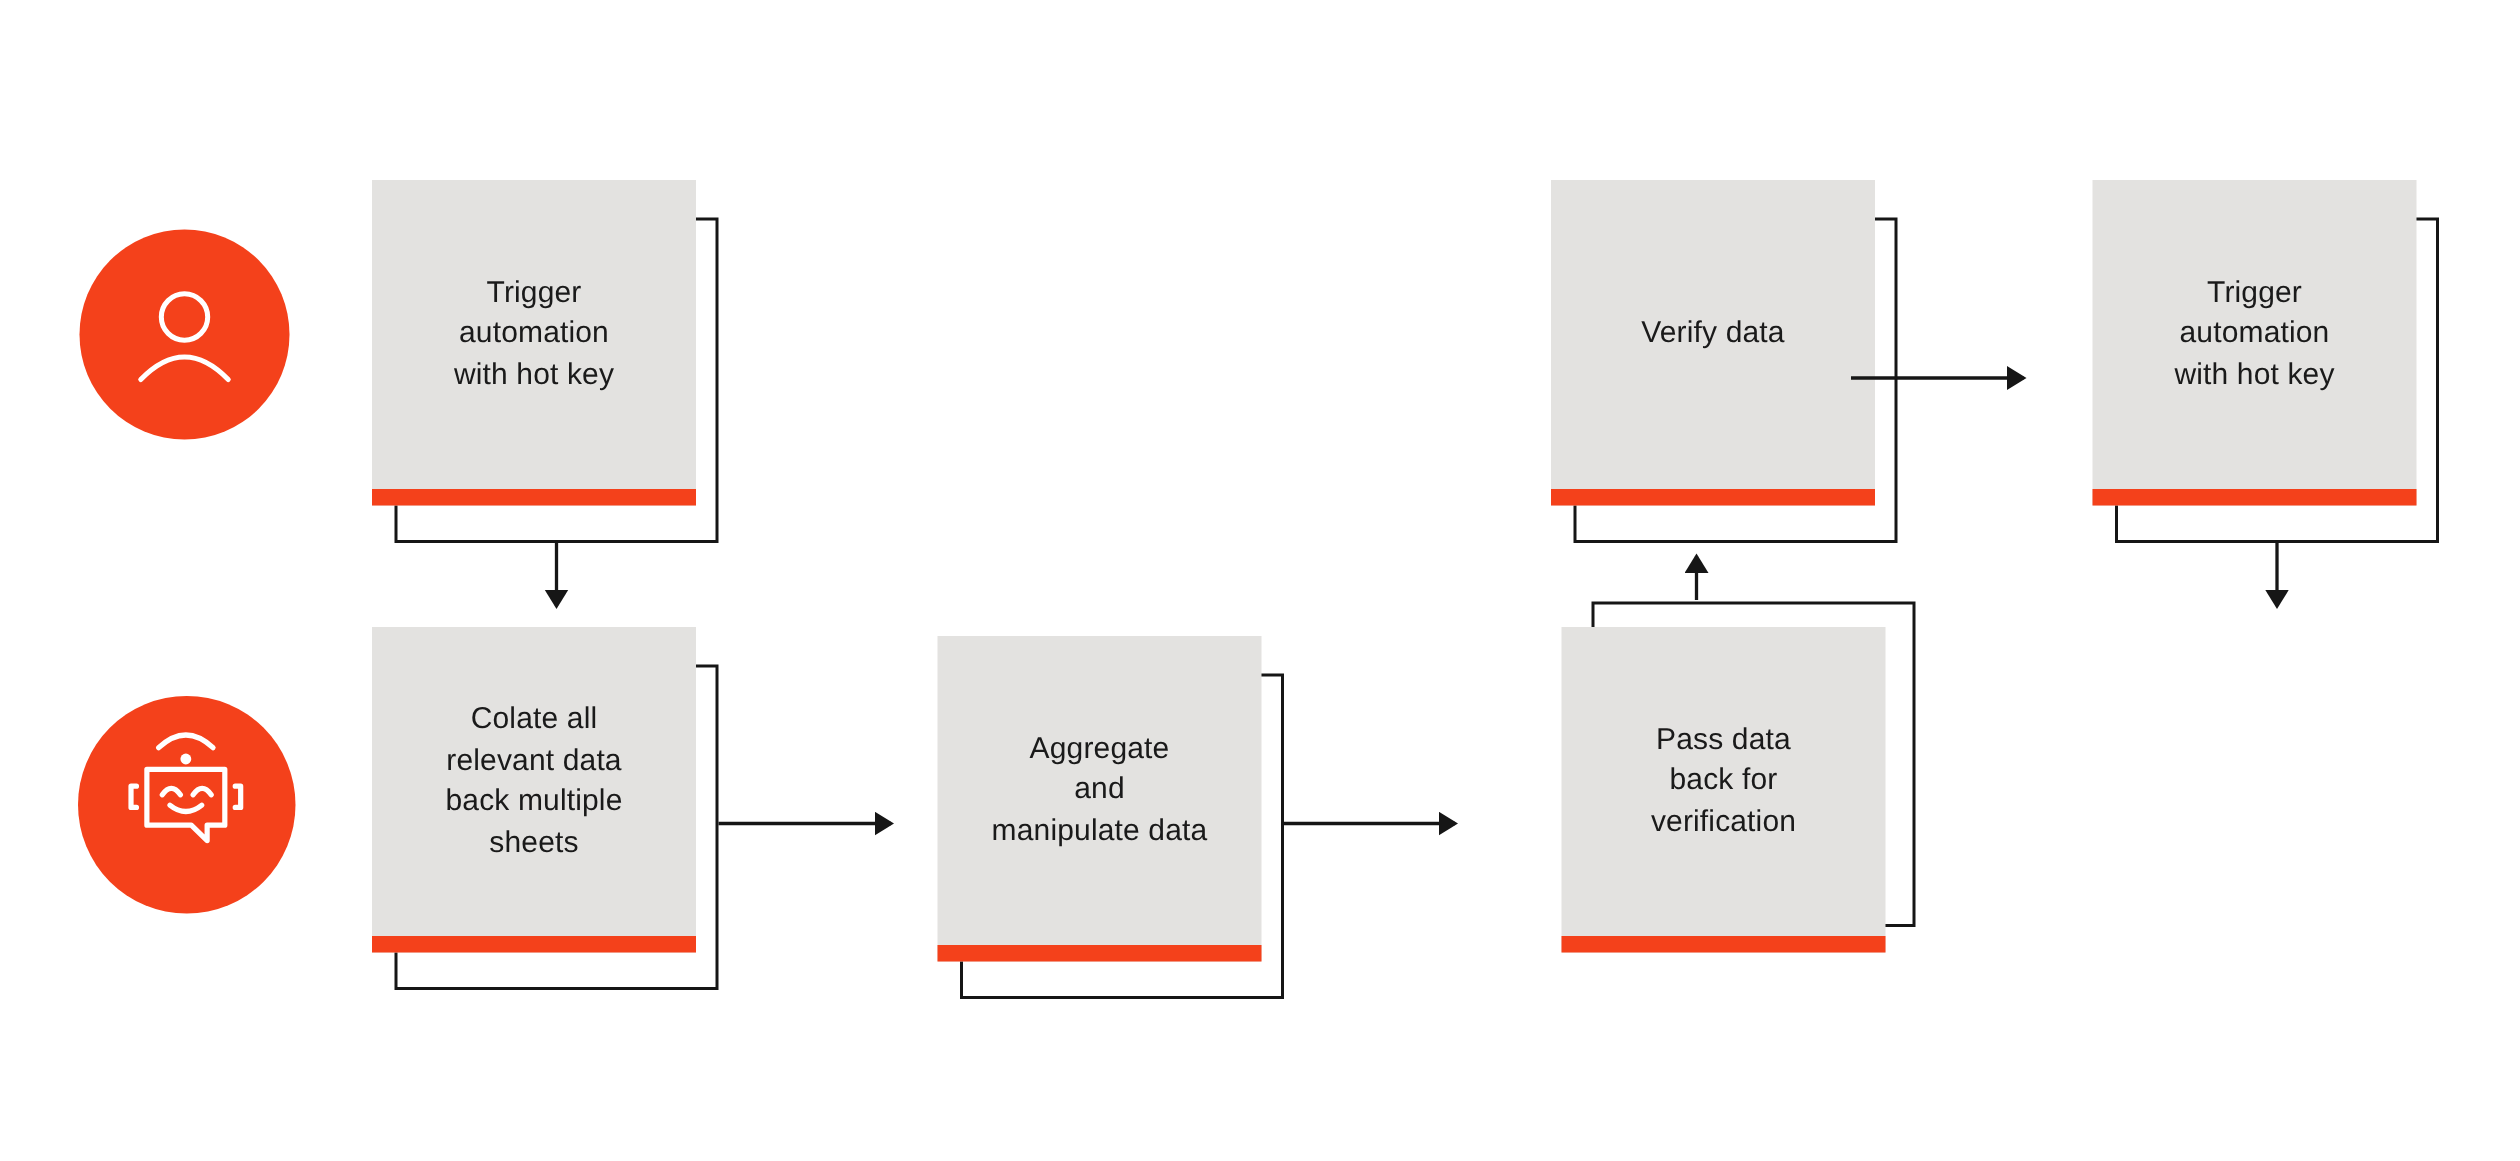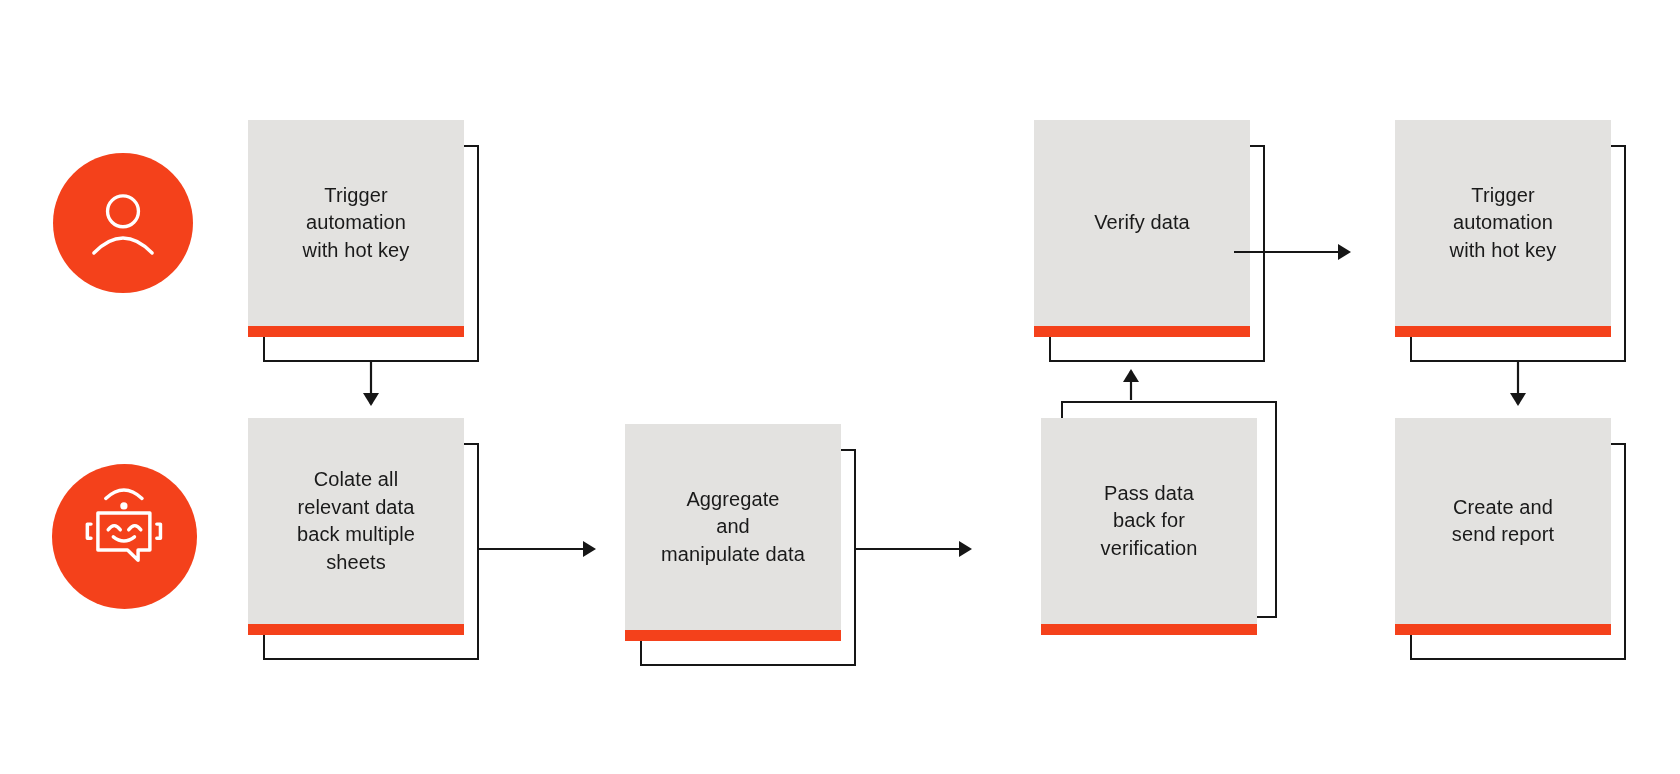--- a/index.html
+++ b/index.html
@@ -157,27 +157,20 @@
 
   <div class="node" id="node-6">
     <div class="node-outline"></div>
     <div class="node-box">
       <span class="node-label">Trigger
 automation
 with hot key</span>
     </div>
   </div>
 
-  <div class="node" id="node-7">
-    <div class="node-outline"></div>
-    <div class="node-box">
-      <span class="node-label">Create and
-send report</span>
-    </div>
-  </div>
 
   <svg class="arrows" viewBox="0 0 1680 774">
     <defs>
       <marker id="ah" markerWidth="15" markerHeight="18" refX="11" refY="8" orient="auto" markerUnits="userSpaceOnUse">
         <path d="M0,0 L13,8 L0,16 Z" fill="#161616"></path>
       </marker>
     </defs>
     <line x1="371" y1="362" x2="371" y2="404" marker-end="url(#ah)"></line>
     <line x1="479" y1="549" x2="594" y2="549" marker-end="url(#ah)"></line>
     <line x1="856" y1="549" x2="970" y2="549" marker-end="url(#ah)"></line>

